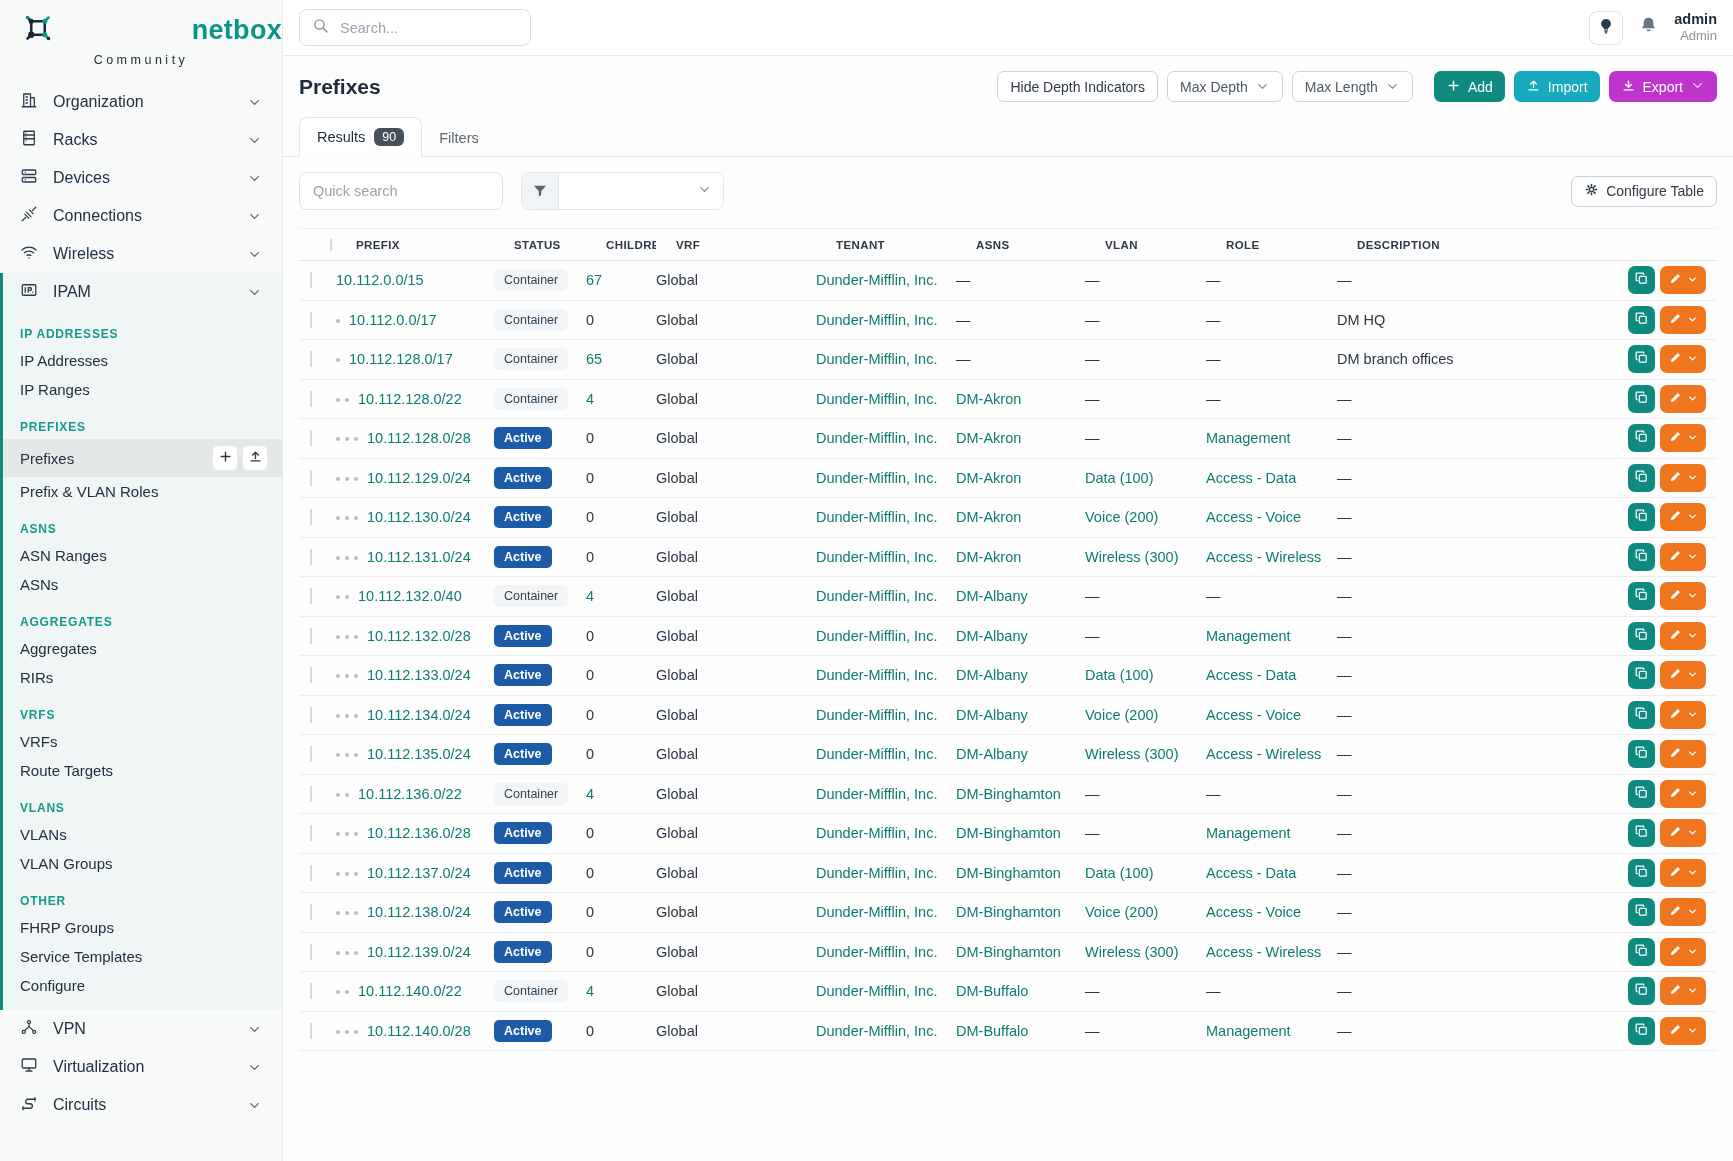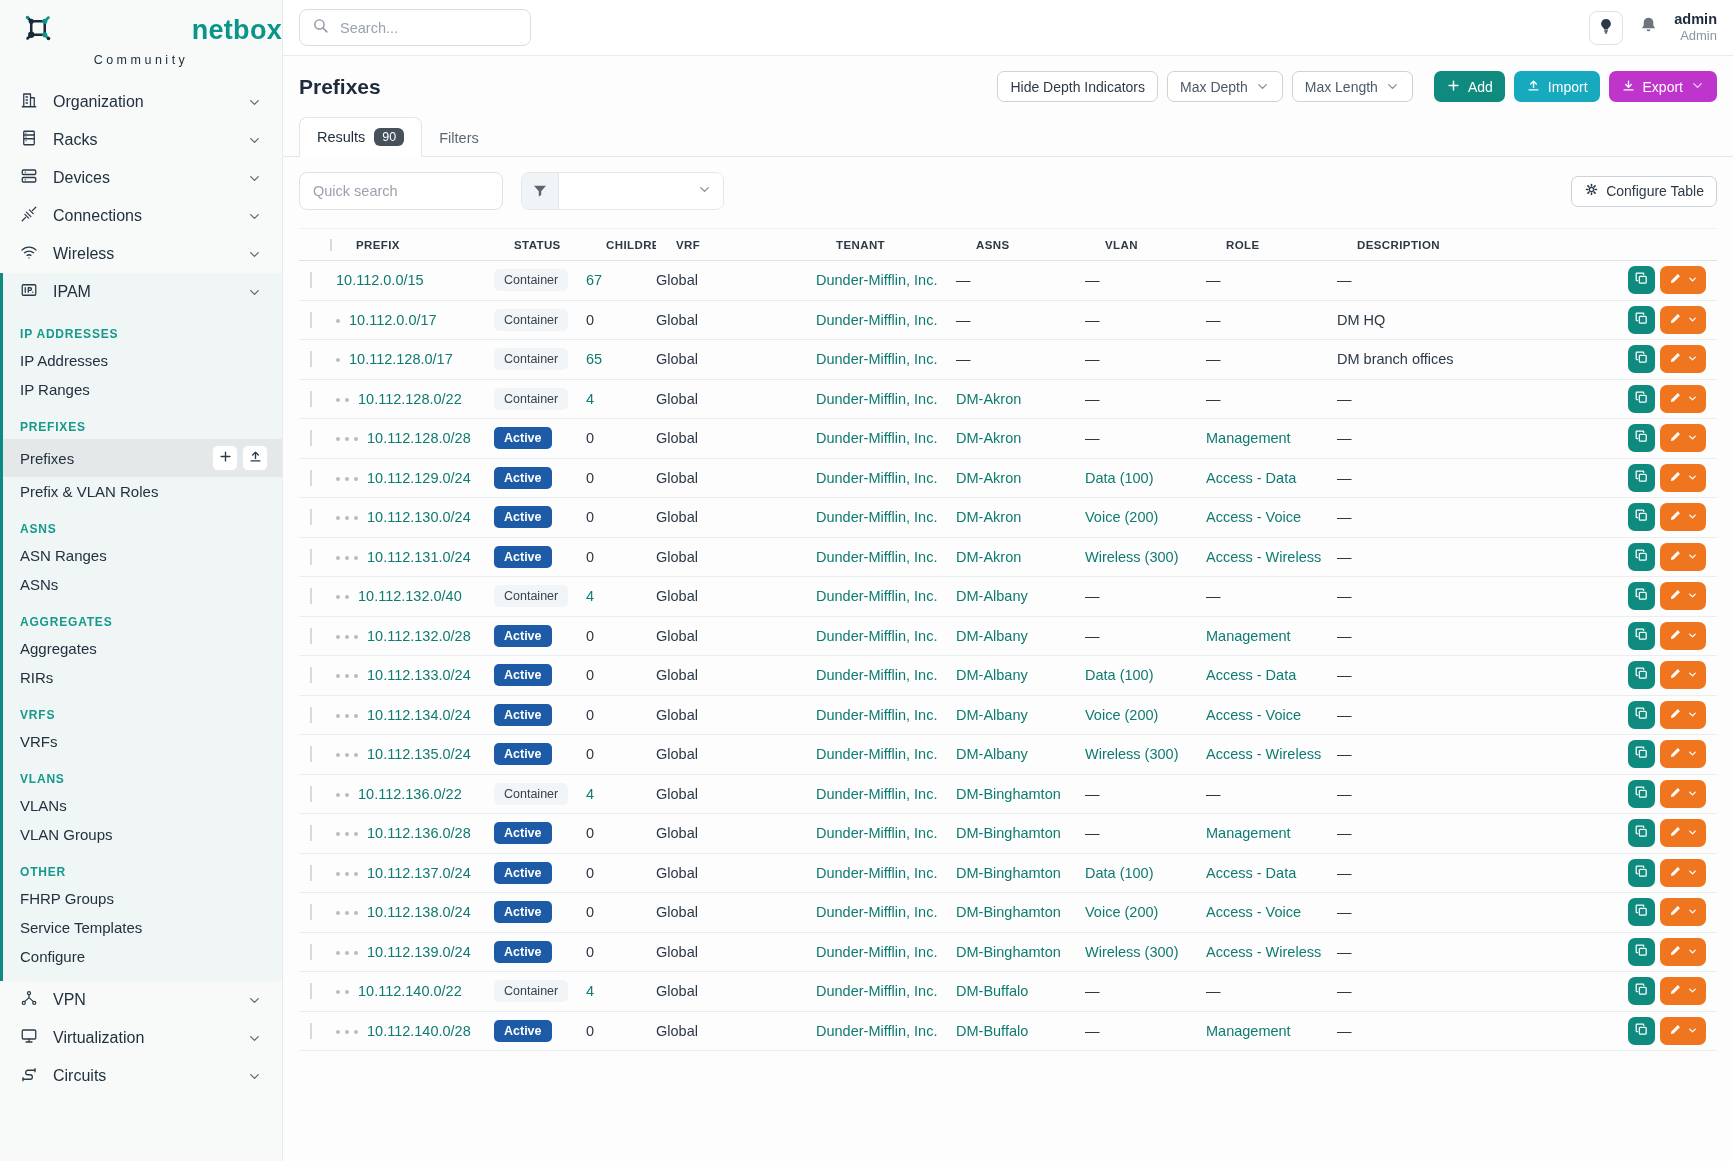--- a/index.html
+++ b/index.html
@@ -232,20 +232,23 @@
         <div class="sub-item">
           <span>Aggregates</span>
         </div>
         <div class="sub-item">
           <span>RIRs</span>
         </div>
         <div class="section-heading">VRFS</div>
         <div class="sub-item">
           <span>VRFs</span>
         </div>
+        <div class="sub-item">
+          <span>Route Targets</span>
+        </div>
         <div class="section-heading">VLANS</div>
         <div class="sub-item">
           <span>VLANs</span>
         </div>
         <div class="sub-item">
           <span>VLAN Groups</span>
         </div>
         <div class="section-heading">OTHER</div>
         <div class="sub-item">
           <span>FHRP Groups</span>

